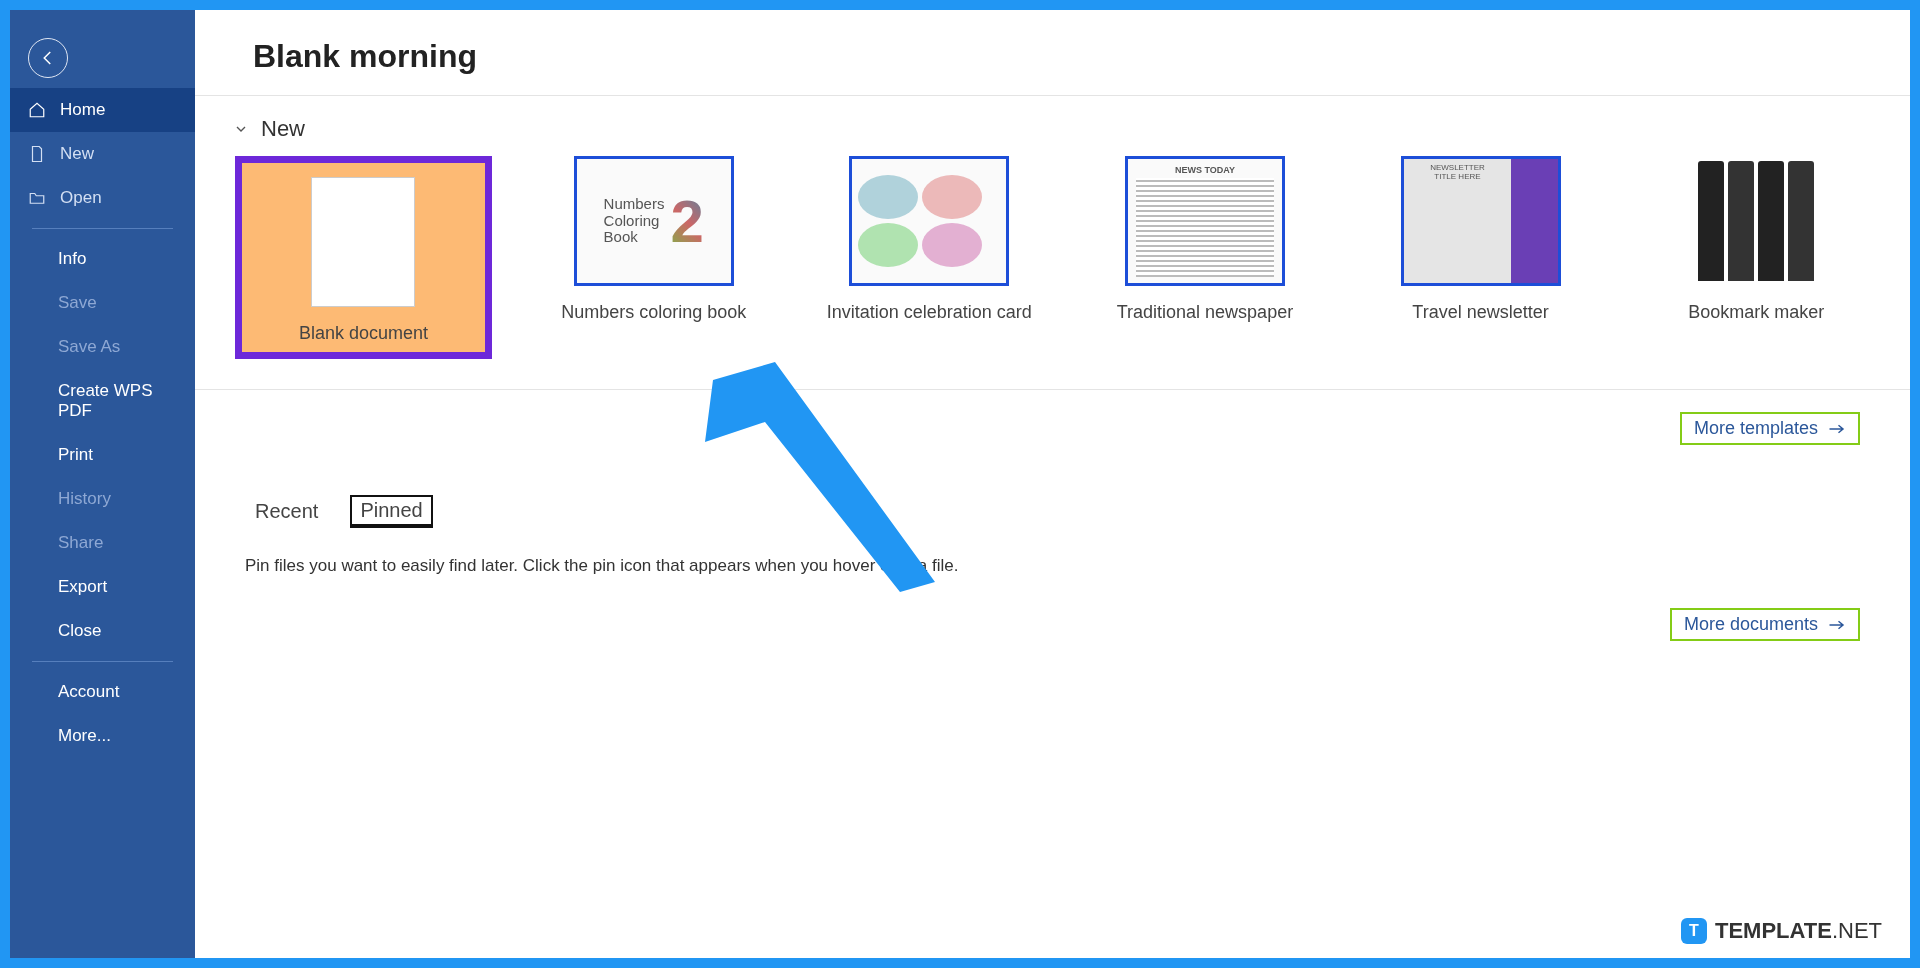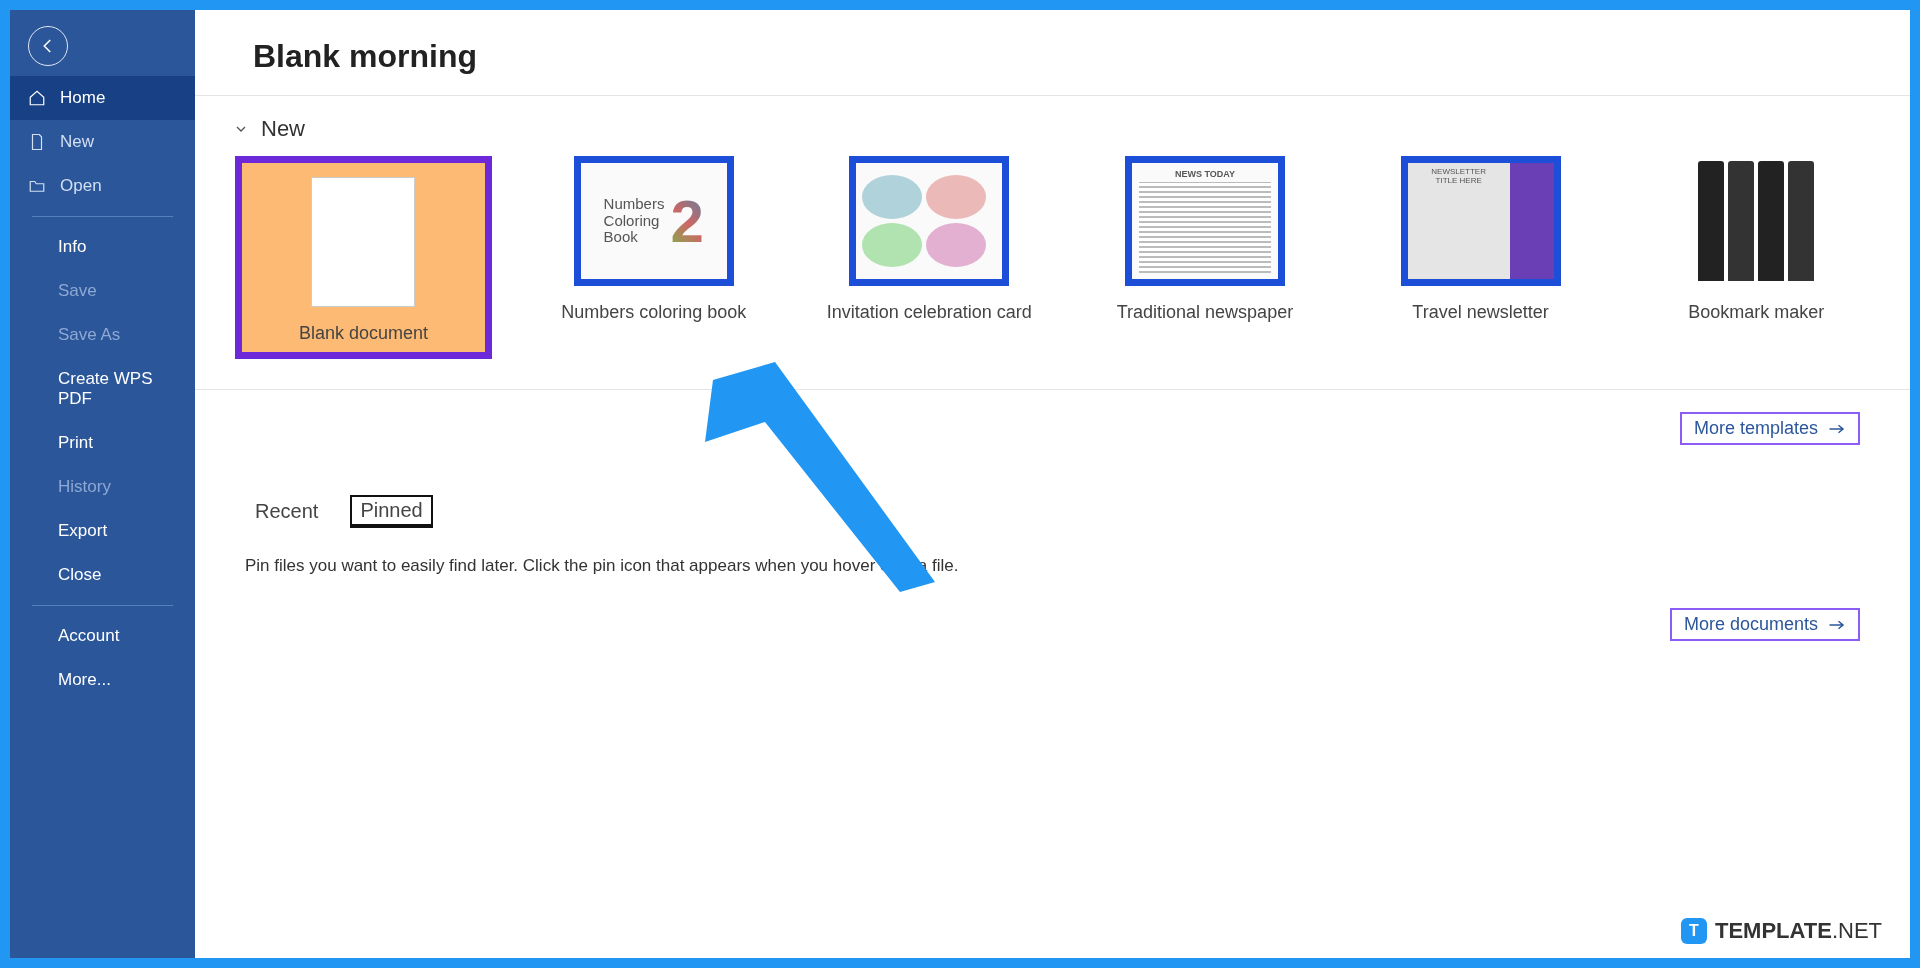--- a/index.html
+++ b/index.html
@@ -17,21 +17,21 @@
     height: 100%;
     display: flex;
     position: relative;
   }
   .sidebar {
     width: 185px;
     background: #2b579a;
     color: #fff;
     display: flex;
     flex-direction: column;
-    padding-top: 8px;
+    padding-top: 20px;
   }
   .back-btn {
     width: 40px; height: 40px;
     border: 1.5px solid #dfe6f3;
     border-radius: 50%;
     margin: 8px 0 10px 18px;
     display: flex; align-items: center; justify-content: center;
     cursor: pointer;
   }
   .back-btn svg { width: 18px; height: 18px; fill: none; stroke: #fff; stroke-width: 2; }
@@ -83,41 +83,41 @@
     border-bottom: 1px solid #e4e4e4;
     align-items: flex-start;
   }
   .template-card {
     width: 250px;
     display: flex; flex-direction: column; align-items: center;
     cursor: pointer;
   }
   .template-thumb {
     width: 160px; height: 130px;
-    border: 7px solid #1d4ed8;
+    border: 3px solid #1d4ed8;
     background: #fafafa;
     display:flex; align-items:center; justify-content:center;
     font-size: 10px; color:#555; text-align:center;
     overflow:hidden;
   }
   .template-label { margin-top: 16px; font-size: 18px; color: #444; text-align:center; }
 
   .template-card.selected {
     border: 7px solid #6d28d9;
     padding: 14px 14px 8px 14px;
     width: 278px;
     background: #fdba74;
   }
   .template-card.selected .template-thumb {
     width: 104px; height: 130px; background:#fff; border:1px solid #ccc;
   }
 
   .more-link-row { display:flex; justify-content:flex-end; padding: 22px 50px 20px 0; }
   .more-link {
-    border: 2px solid #8b5cf6;
+    border: 2px solid #84cc16;
     padding: 4px 12px;
     font-size: 18px;
     color: #2b579a;
     display:flex; align-items:center; gap:10px;
     cursor:pointer;
   }
   .more-link svg { width:18px; height:14px; stroke:#2b579a; fill:none; stroke-width:2; }
 
   .tabs-row { display:flex; gap:32px; padding: 30px 0 10px 60px; font-size:20px; color:#444; align-items:center; }
   .tab { cursor:pointer; }
@@ -191,20 +191,21 @@
     </div>
 
     <div class="nav-divider"></div>
 
     <div class="nav-sub enabled">Info</div>
     <div class="nav-sub dim">Save</div>
     <div class="nav-sub dim">Save As</div>
     <div class="nav-sub enabled">Create WPS PDF</div>
     <div class="nav-sub enabled">Print</div>
     <div class="nav-sub dim">History</div>
+    <div class="nav-sub dim">Share</div>
     <div class="nav-sub enabled">Export</div>
     <div class="nav-sub enabled">Close</div>
 
     <div class="nav-divider"></div>
 
     <div class="nav-sub enabled">Account</div>
     <div class="nav-sub enabled">More...</div>
   </div>
 
   <div class="main">

